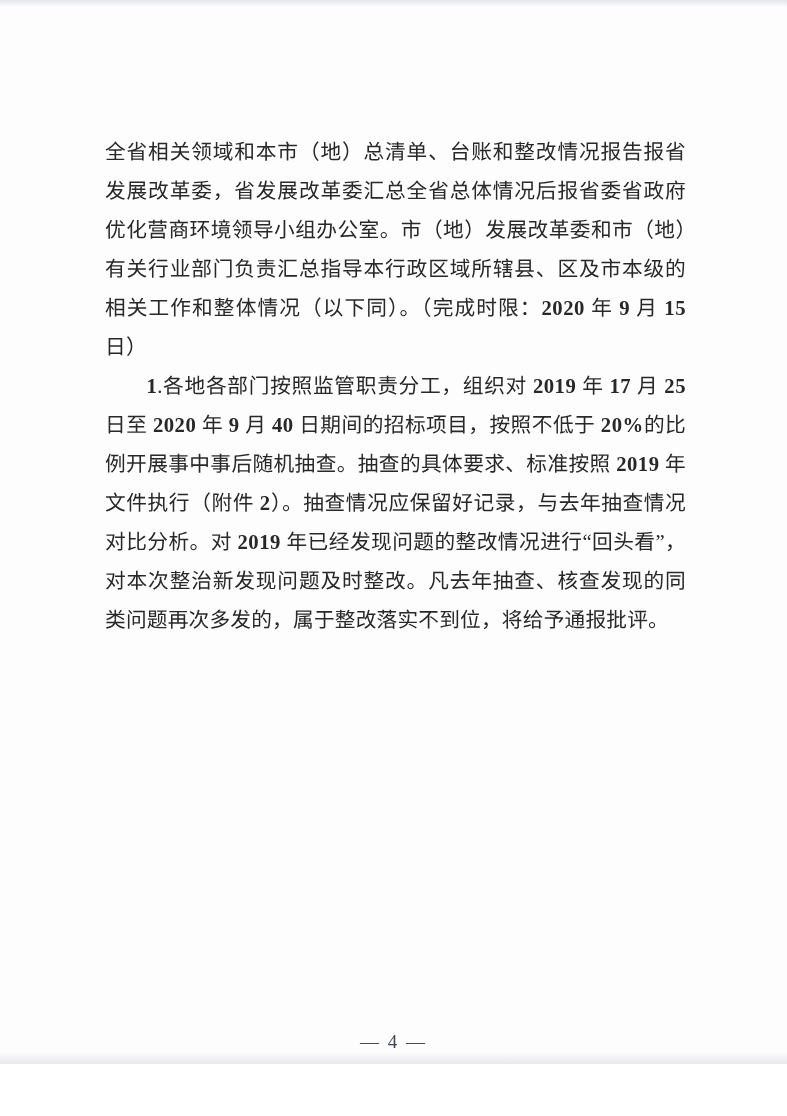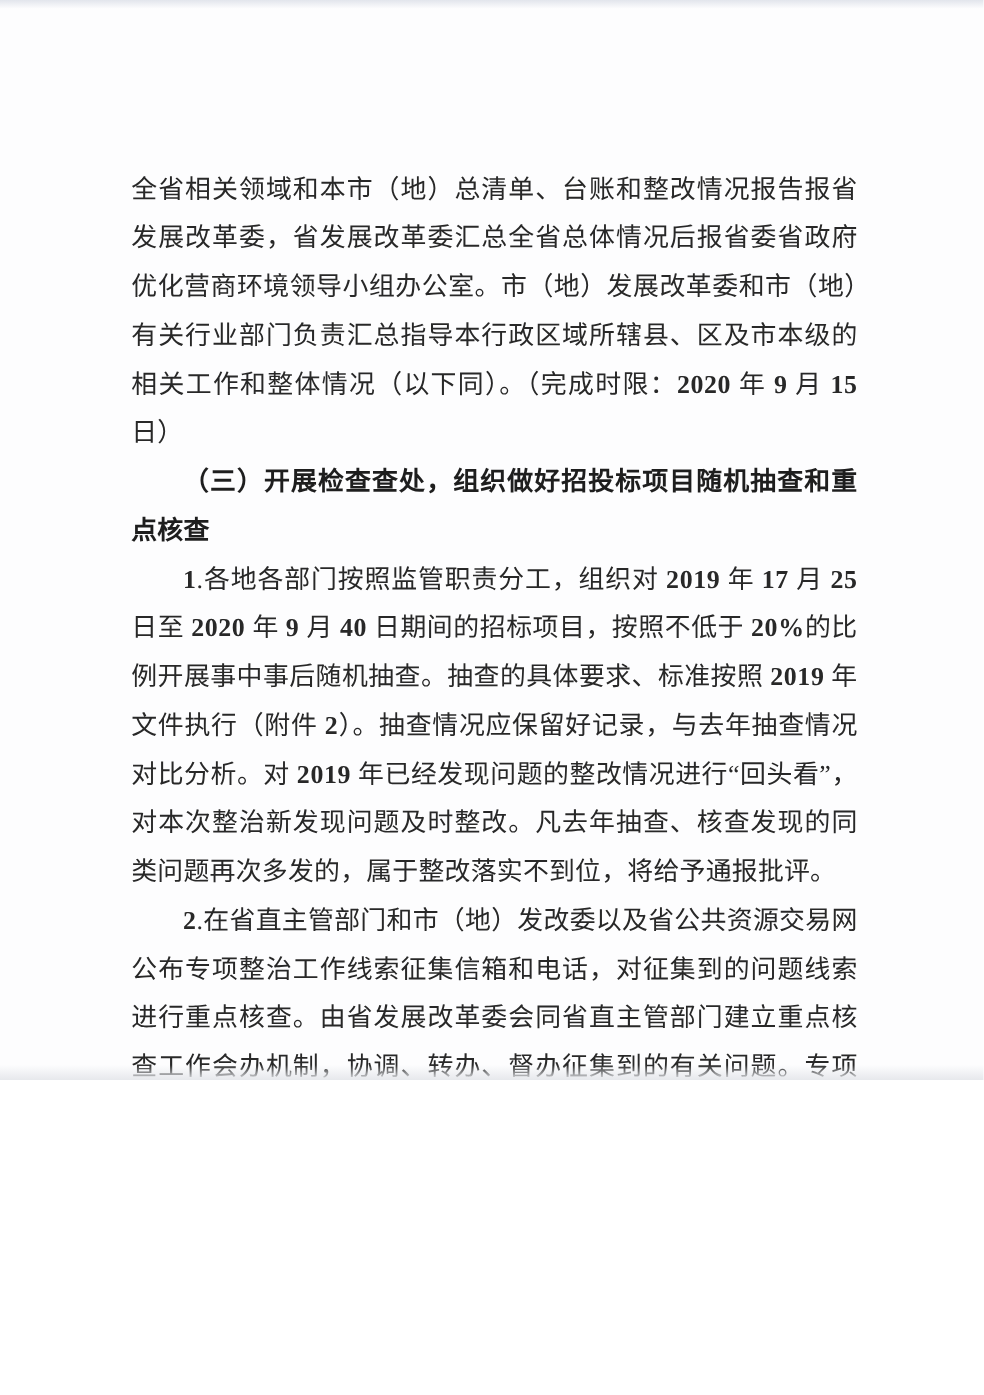--- a/index.html
+++ b/index.html
@@ -3,21 +3,21 @@
 <meta charset="utf-8">
 <style>
   html, body {
     margin: 0;
     padding: 0;
     background: #ffffff;
   }
   .page {
     position: relative;
     width: 787px;
-    height: 864px;
+    height: 1064px;
     background: #fdfdfe;
     overflow: hidden;
     font-family: "Liberation Serif", "DejaVu Serif", serif;
   }
   
   .scan-edge-top {
     position: absolute;
     top: 0; left: 0; right: 0;
     height: 7px;
     background: linear-gradient(to bottom, #e2e5ec, rgba(255,255,255,0));
@@ -66,21 +66,19 @@
   }
 </style>
 </head>
 <body>
 
 <div class="page">
   <div class="scan-edge-top"></div>
 
   <div class="content">
     <p class="autobold">全省相关领域和本市（地）总清单、台账和整改情况报告报省发展改革委，省发展改革委汇总全省总体情况后报省委省政府优化营商环境领导小组办公室。市（地）发展改革委和市（地）有关行业部门负责汇总指导本行政区域所辖县、区及市本级的相关工作和整体情况（以下同）。（完成时限：<b>2020</b> 年 <b>9</b> 月 <b>15</b> 日）</p>
-    <p class="heading indent">（三）开展检查查处，组织做好招投标项目随机抽查和重点核查</p>
     <p class="indent autobold"><b>1</b>.各地各部门按照监管职责分工，组织对 <b>2019</b> 年 <b>17</b> 月 <b>25</b> 日至 <b>2020</b> 年 <b>9</b> 月 <b>40</b> 日期间的招标项目，按照不低于 <b>20%</b>的比例开展事中事后随机抽查。抽查的具体要求、标准按照 <b>2019</b> 年文件执行（附件 <b>2</b>）。抽查情况应保留好记录，与去年抽查情况对比分析。对 <b>2019</b> 年已经发现问题的整改情况进行“回头看”，对本次整治新发现问题及时整改。凡去年抽查、核查发现的同类问题再次多发的，属于整改落实不到位，将给予通报批评。</p>
-    <p class="indent autobold"><b>2</b>.在省直主管部门和市（地）发改委以及省公共资源交易网公布专项整治工作线索征集信箱和电话，对征集到的问题线索进行重点核查。由省发展改革委会同省直主管部门建立重点核查工作会办机制，协调、转办、督办征集到的有关问题。专项整治期间，各地各部门办理的上级转办的事项，办理情况必须报相应的省直主管部门审核、汇总，由省直主管部门转报省发展改革委。针对去年重点核查发现的部分依法必须招标的工程项目未在省公共资源电子平台进行招标投标的问题，应予重点查处。</p>
   </div>
 
   <div class="footer">— 4 —</div>
 
   <div class="scan-edge-bottom"></div>
 </div>
 
 </body></html>

